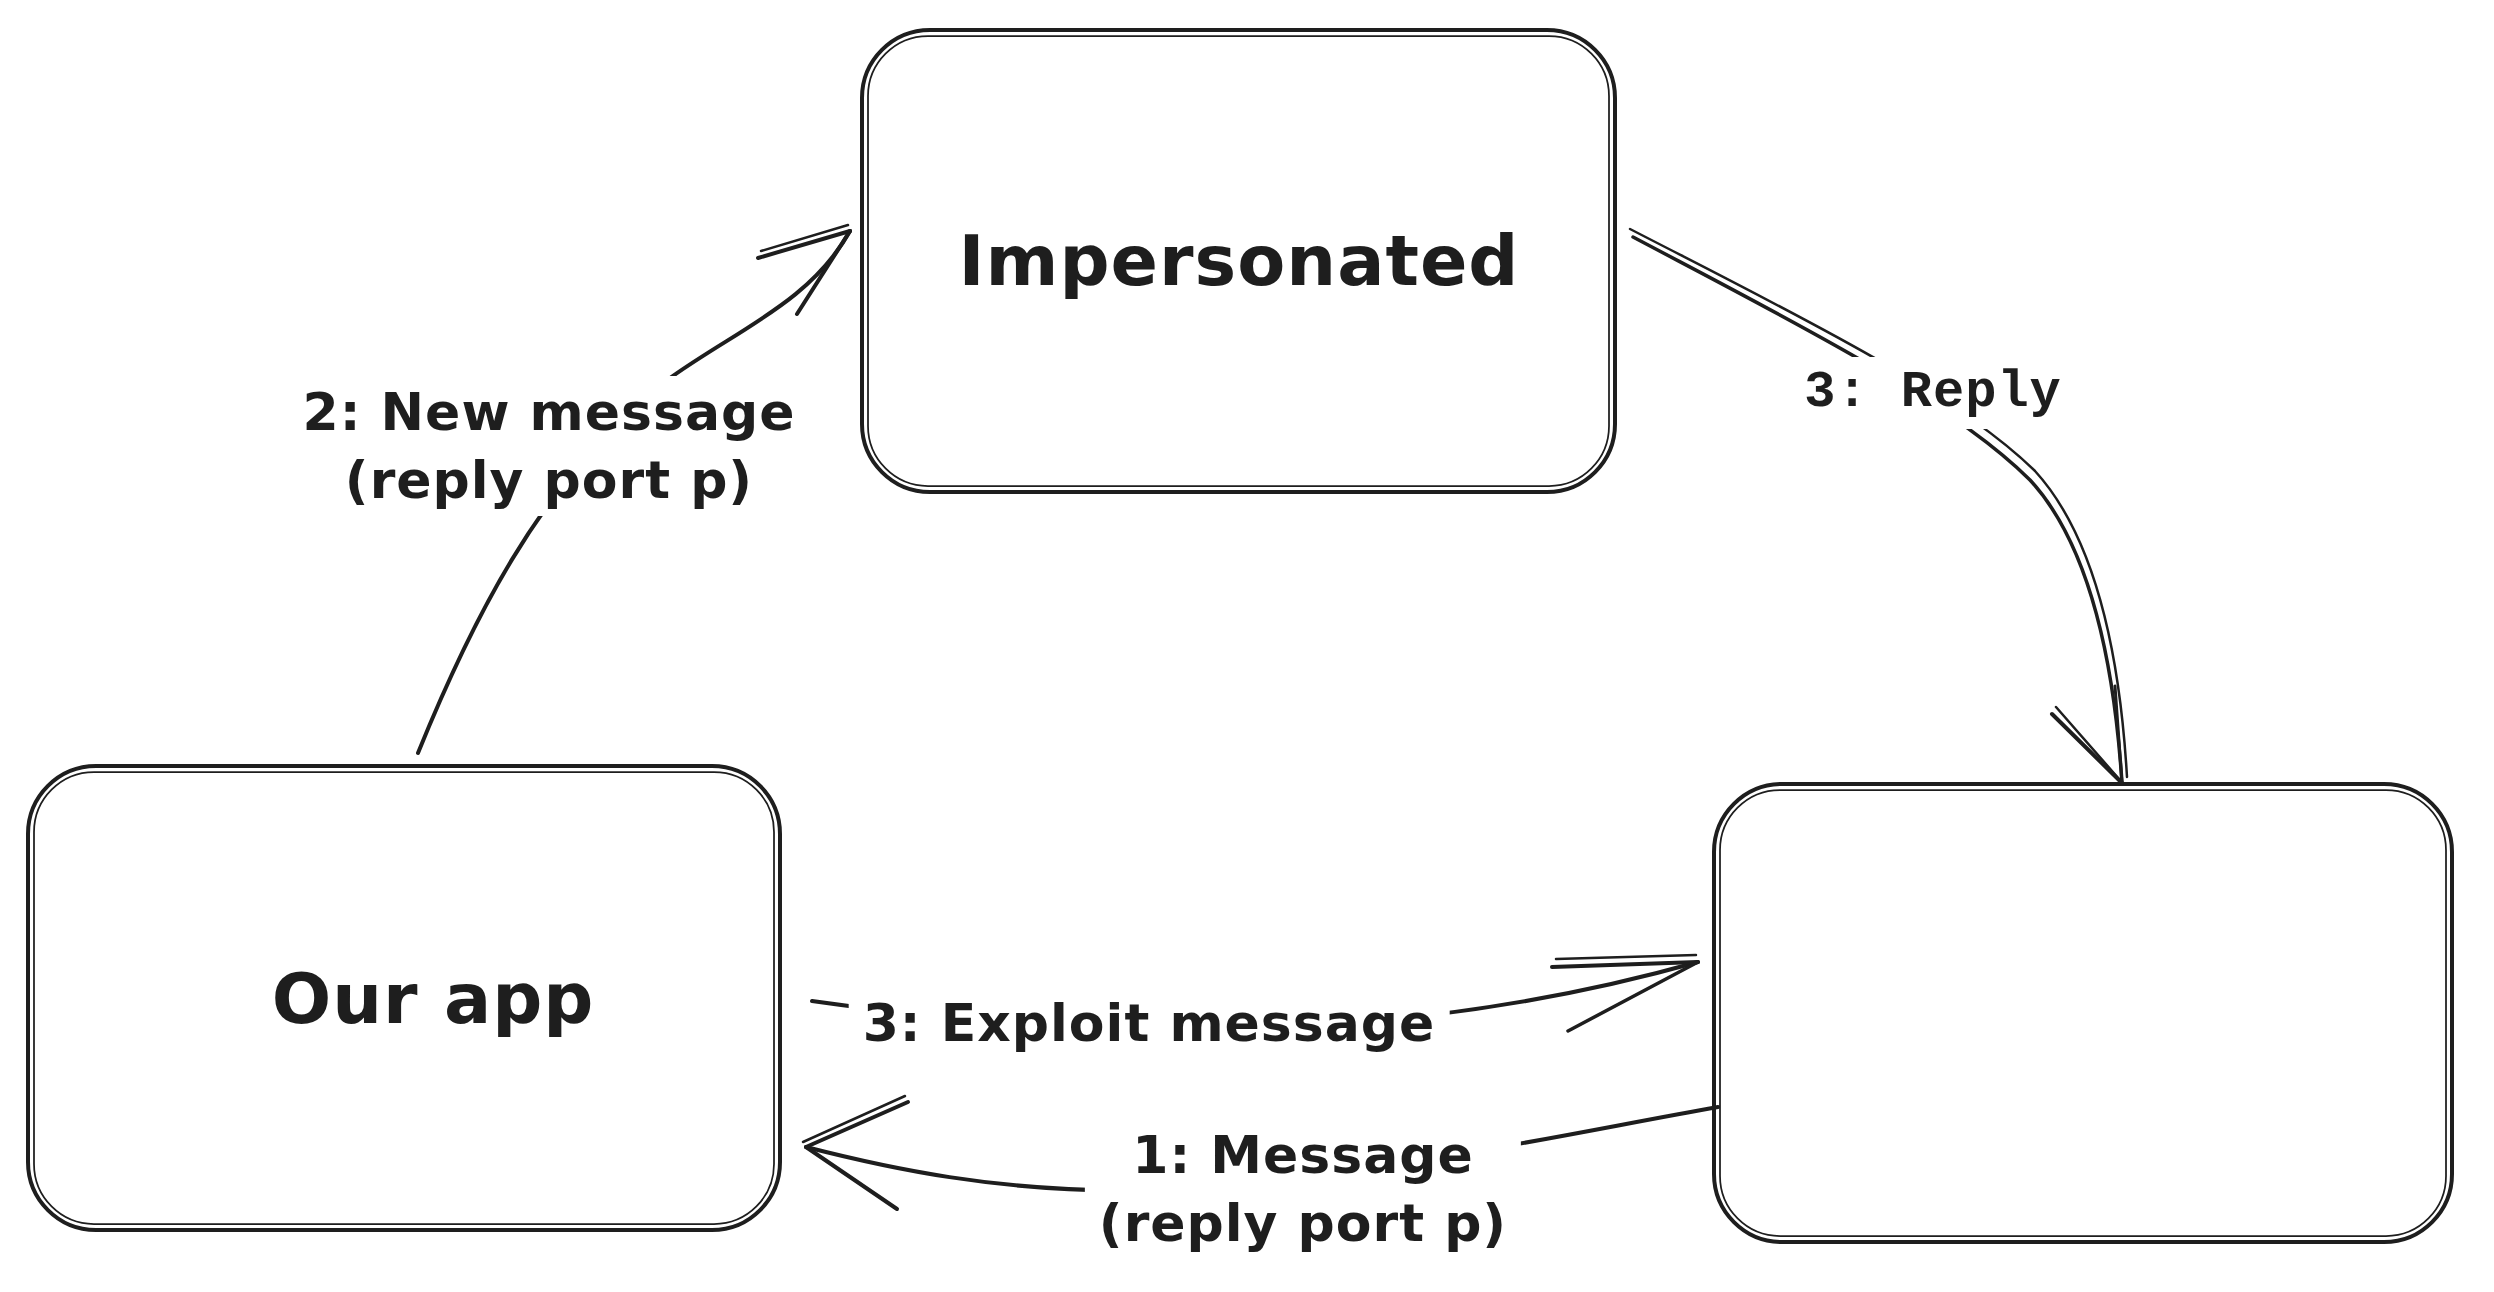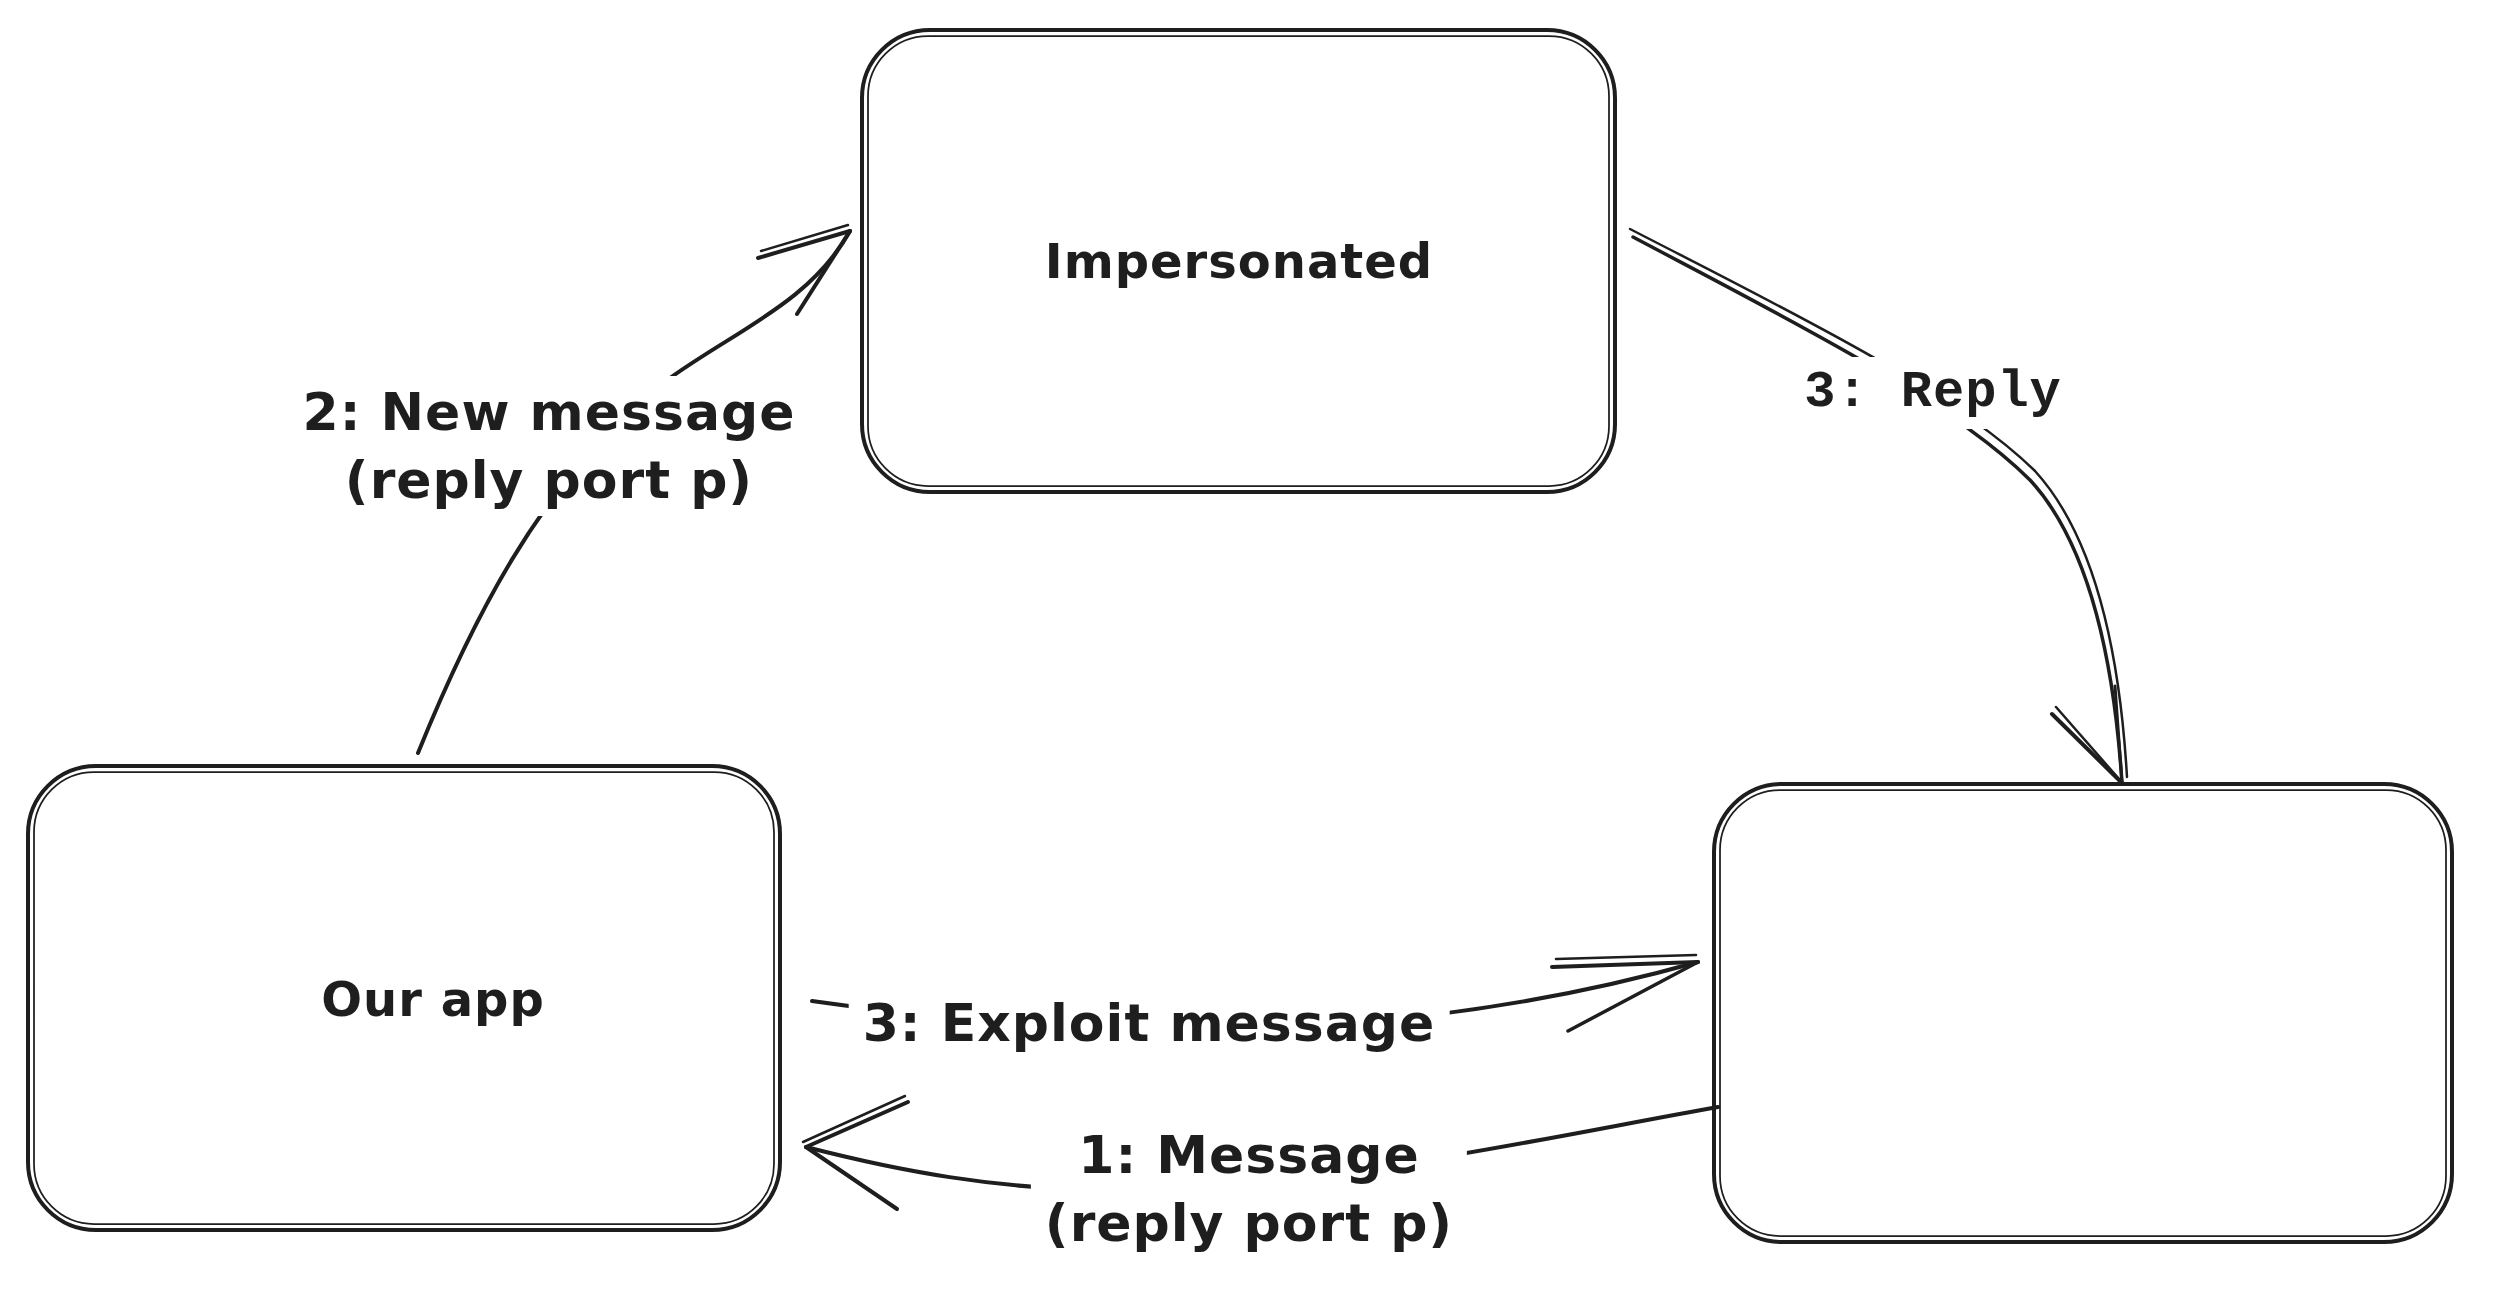--- a/index.html
+++ b/index.html
@@ -31,21 +31,21 @@
   .label {
     position: absolute;
     transform: translate(-50%, -50%);
     white-space: nowrap;
     text-align: center;
     font-weight: 600;
     letter-spacing: 1px;
     color: #1e1e1e;
   }
   .node-label {
-    font-size: 48px;
+    font-size: 70px;
   }
   .edge-label {
     font-size: 52px;
     line-height: 68px;
     background: #ffffff;
     padding: 2px 14px;
   }
 </style>
 </head>
 <body>
@@ -108,18 +108,18 @@
   </div>
 
   <div class="label edge-label" style="left:1933px; top:393px;font-family:Liberation Mono, monospace;">
     <div>3: Reply</div>
   </div>
 
   <div class="label edge-label" style="left:1149px; top:1023px;">
     <div>3: Exploit message</div>
   </div>
 
-  <div class="label edge-label" style="left:1249px; top:1189px;">
+  <div class="label edge-label" style="left:1303px; top:1189px;">
     <div>1: Message</div>
     <div>(reply port p)</div>
   </div>
 
 </div>
 
 </body></html>

